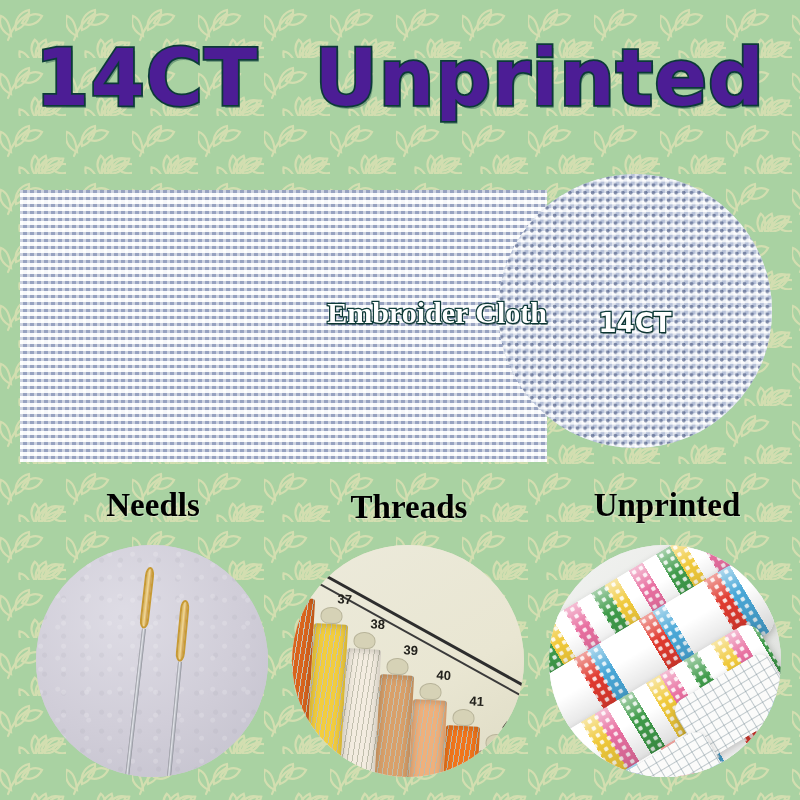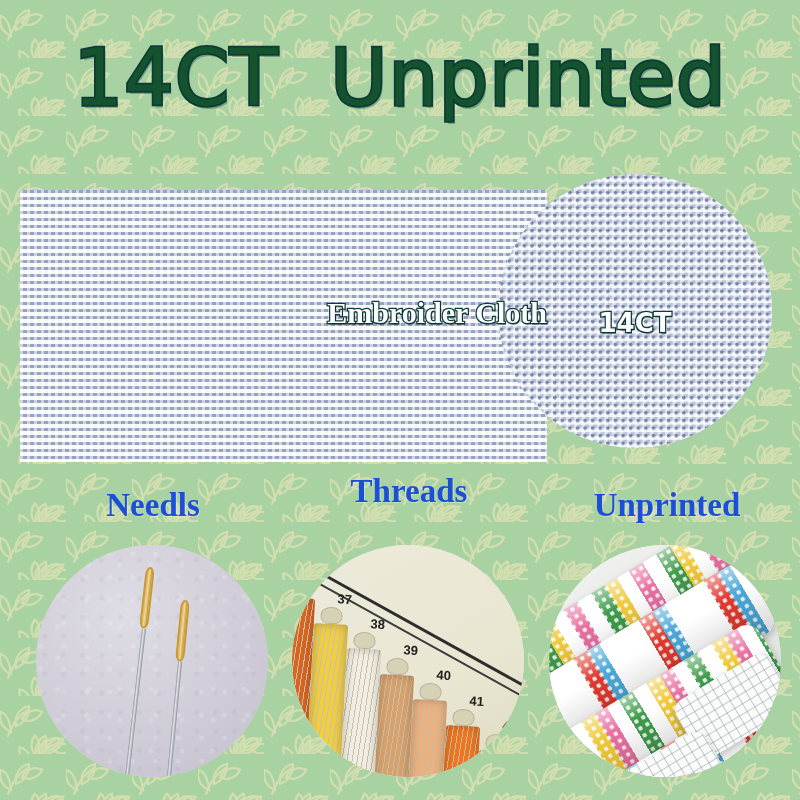--- a/index.html
+++ b/index.html
@@ -11,22 +11,22 @@
 
   
   #bg{position:absolute;inset:0;background:#a9d2a2;}
   #bg .sprigs{position:absolute;inset:0;opacity:.85;}
 
   
   #title{
     position:absolute;left:0;top:28px;width:800px;height:100px;
     display:flex;align-items:center;justify-content:center;
     font-family:"DejaVu Sans", sans-serif;
-    font-weight:400;font-size:78px;letter-spacing:1px;
-    color:#14532d;
+    font-weight:700;font-size:78px;letter-spacing:1px;
+    color:#4c1d95;
     -webkit-text-stroke:3.5px #0c3b38;
     paint-order:stroke fill;
     text-shadow:2px 3px 0 rgba(12,59,56,.35);
     white-space:pre;
   }
 
   
   #cloth-area{position:absolute;left:0;top:0;width:800px;height:800px;pointer-events:none;}
   #cloth-rect{
     position:absolute;left:20px;top:190px;width:527px;height:272px;
@@ -75,25 +75,25 @@
   }
   #label-14ct{
     left:498px;top:308px;width:274px;text-align:center;
     font-family:"DejaVu Sans", sans-serif;font-weight:700;font-size:26px;
   }
 
   
   .section-heading{
     position:absolute;text-align:center;
     font-family:"Liberation Serif", serif;
-    font-weight:700;font-size:33px;color:#1d4ed8;
+    font-weight:700;font-size:33px;color:#000000;
     text-shadow:1px 1px 0 rgba(255,255,255,.30);
   }
   #h-needls   {left:32px; top:487px; width:242px;}
-  #h-threads  {left:288px;top:473px; width:242px;}
+  #h-threads  {left:288px;top:489px; width:242px;}
   #h-blueprint{left:542px;top:487px; width:250px;}
 
   
   .photo{
     position:absolute;width:232px;height:232px;border-radius:50%;
     overflow:hidden;
   }
   #photo-needles  {left:36px; top:545px;}
   #photo-threads  {left:292px;top:545px;}
   #photo-blueprint{left:549px;top:545px;}

